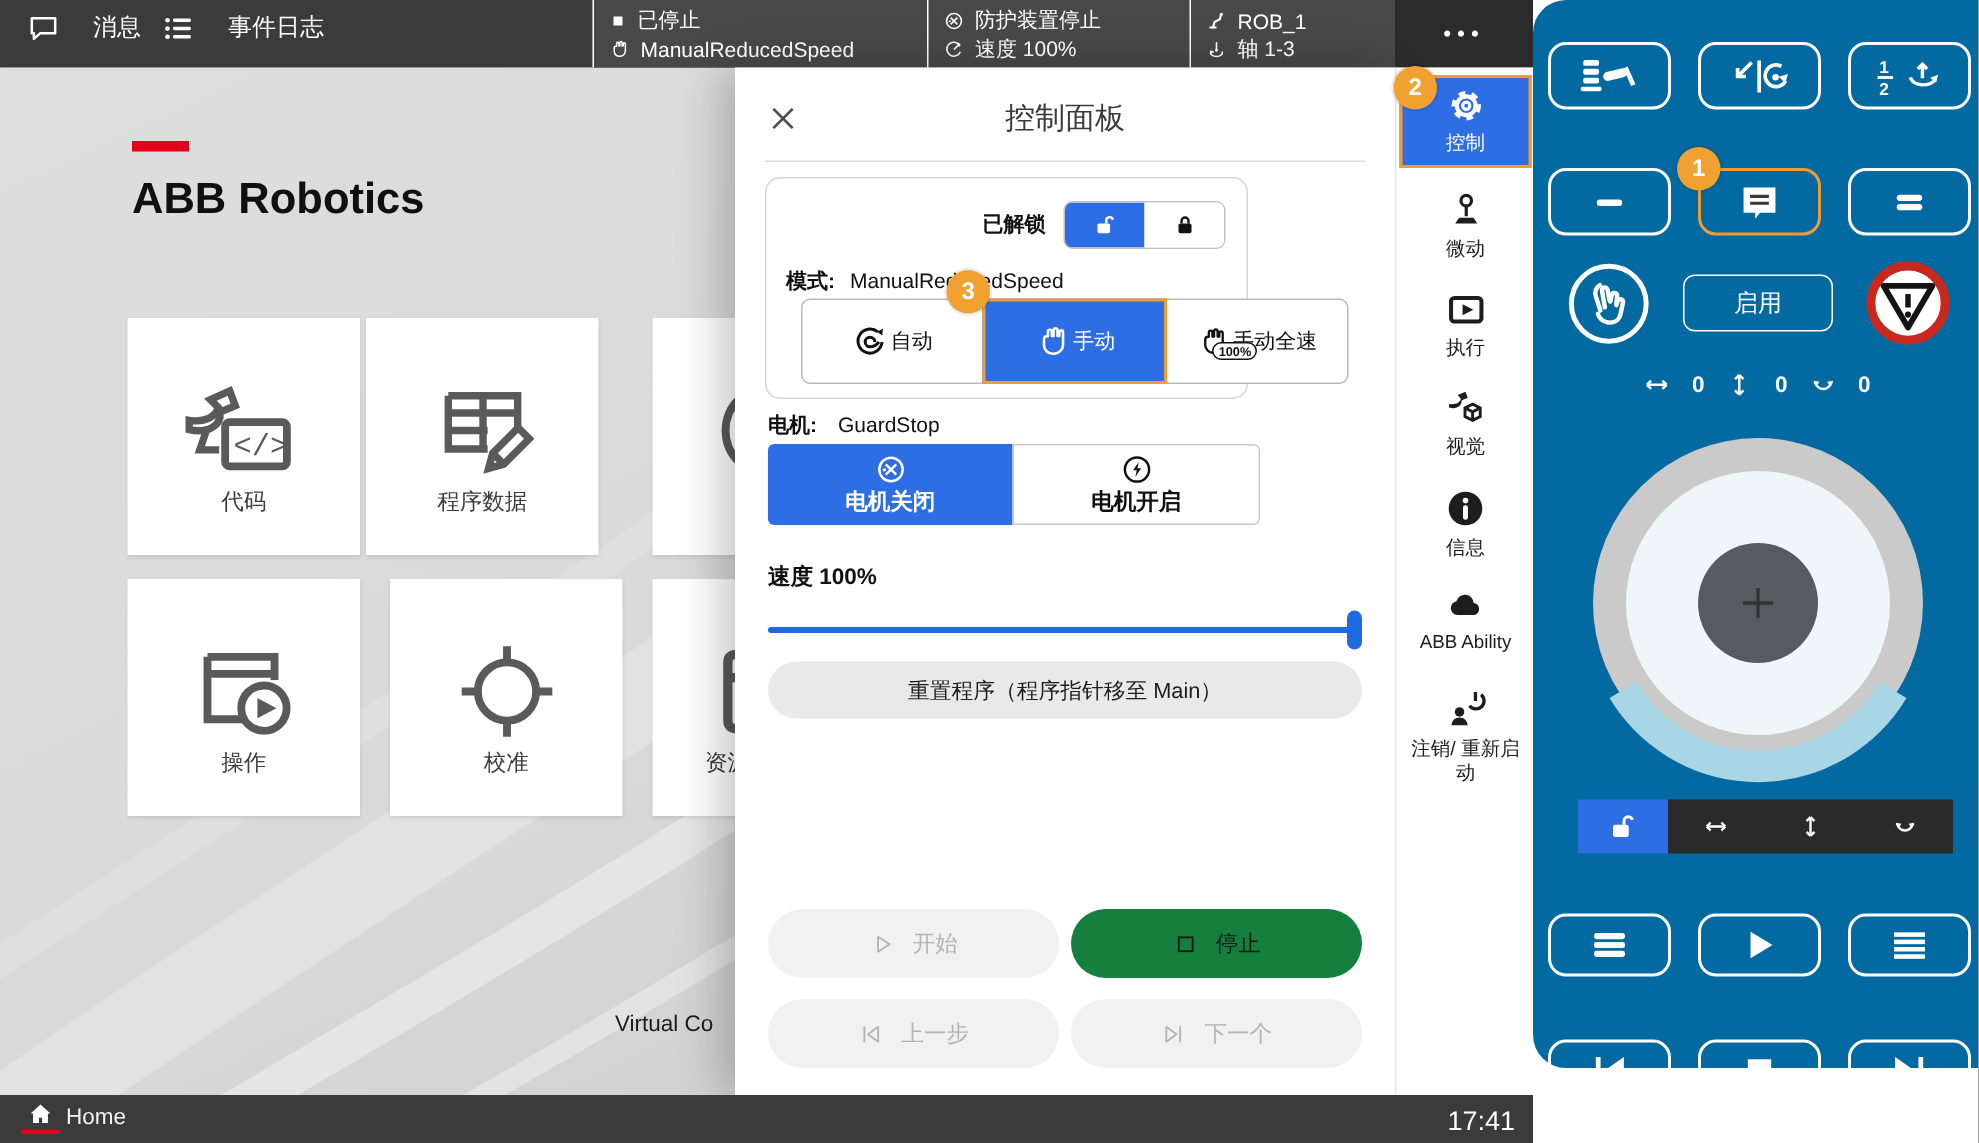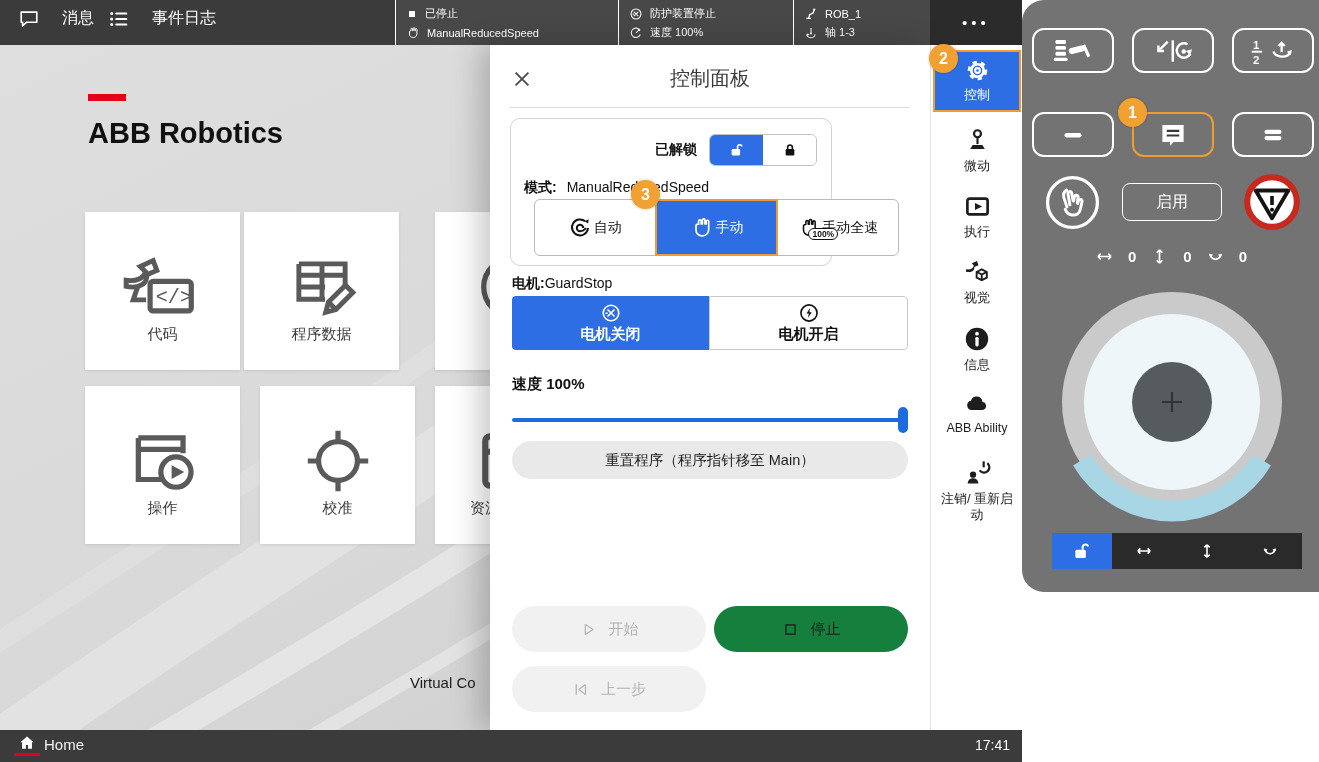--- a/index.html
+++ b/index.html
@@ -5,21 +5,21 @@
 *{margin:0;padding:0;box-sizing:border-box}
 body{font-family:"Liberation Sans","DejaVu Sans",sans-serif;background:#111}
 #screen{position:relative;width:1319px;height:762px;overflow:hidden;background:#fff}
 .abs{position:absolute}
 svg.ic{display:block}
 
 .topbar{left:0;top:0;width:1022px;height:45px;background:#3b3b3b;color:#fff}
 .tb-item{position:absolute;top:0;height:37px;display:flex;align-items:center;gap:22px;font-size:16px;color:#fff}
 .status-strip{position:absolute;left:395px;top:0;height:45px;display:flex}
 .stbox{background:#484848;border-left:1.5px solid #fff;padding:4px 0 0 10px;color:#fff}
-.strow{display:flex;align-items:center;gap:7px;font-size:11px;height:19px;white-space:nowrap}
+.strow{display:flex;align-items:center;gap:7px;font-size:14px;height:19px;white-space:nowrap}
 .more-zone{position:absolute;left:930px;top:0;width:92px;height:45px;background:#2b2b2b;display:flex;align-items:center;justify-content:center;color:#fff;font-size:15px;letter-spacing:4px}
 
 .home{left:0;top:45px;width:1022px;height:685px;background:linear-gradient(155deg,#dedede 0%,#d9d9d9 55%,#cccccc 100%);overflow:hidden}
 .brand-dash{left:88px;top:49px;width:38px;height:7px;background:#e2001a}
 .brand{left:88px;top:72px;font-size:29px;font-weight:bold;color:#101010}
 .tile{position:absolute;width:155px;height:158px;background:#fff;box-shadow:0 1px 3px rgba(0,0,0,.10);color:#474747}
 .tile .t-ic{position:absolute;left:0;right:0;top:38px;display:flex;justify-content:center;color:#5a5a5a}
 .tile .t-lb{position:absolute;left:0;right:0;bottom:26px;text-align:center;font-size:15px;color:#3c3c3c}
 .vcnote{left:410px;top:629px;font-size:15px;color:#1c1c1c}
 
@@ -35,53 +35,53 @@
 .tg.on{background:#2e6ee4;color:#fff}
 .tg.off{background:#fff;color:#111}
 .moderow{position:absolute;left:13px;top:60px;font-size:14px;color:#111}
 .moderow b{margin-right:10px}
 .modebtns{position:absolute;left:10px;top:80px;width:378px;height:57px;display:flex}
 .modebtn{flex:1;display:flex;flex-direction:row;align-items:center;justify-content:center;gap:2px;background:#fff;border:1px solid #b9b9b9;font-size:14px;color:#111;margin-left:-1px}
 .modebtn:first-child{border-radius:6px 0 0 6px;margin-left:13px}
 .modebtn:last-child{border-radius:0 6px 6px 0}
 .modebtn.sel{background:#2e6ee4;color:#fff;border:2.5px solid #ef9d33;z-index:1}
 .mlabel{left:22px;top:230px;font-size:14px;color:#111}
-.mlabel b{}
-.motorbtns{left:22px;top:251px;width:396px;height:54px;display:flex;border-radius:4px;overflow:hidden}
+.mlabel b{margin-right:14px}
+.motorbtns{left:22px;top:251px;width:328px;height:54px;display:flex;border-radius:4px;overflow:hidden}
 .motor{flex:1;display:flex;flex-direction:column;align-items:center;justify-content:center;gap:1px;font-size:15px;font-weight:bold}
 .motor.offsel{background:#2e6ee4;color:#fff}
 .motor.onuns{background:#fff;color:#111;border:1px solid #c9c9c9;border-radius:0 4px 4px 0}
 .speedlabel{left:22px;top:330px;font-size:15px;font-weight:bold;color:#111}
 .slider{left:22px;top:362px;width:396px;height:26px}
 .slider .track{position:absolute;left:0;right:6px;top:11px;height:4px;background:#1e6ae0;border-radius:2px}
 .slider .thumb{position:absolute;right:0;top:0;width:10px;height:26px;background:#1e6ae0;border-radius:5px}
 .resetbtn{left:22px;top:396px;width:396px;height:38px;background:#e9e9e9;border-radius:19px;display:flex;align-items:center;justify-content:center;font-size:14.5px;color:#1d1d1d}
 .hint{left:0;top:525px;width:100%;text-align:center;font-size:15px;color:#9a9a9a}
 .pill{position:absolute;width:194px;height:46px;border-radius:23px;display:flex;align-items:center;justify-content:center;gap:12px;font-size:15px}
 .pill.dis{background:#f1f1f1;color:#b3b3b3}
 .pill.en{background:#15803d;color:#1a1a1a}
 
 .sidebar{left:930px;top:45px;width:92px;height:685px;background:#fff;border-left:1px solid #e4e4e4}
 .sbactive{position:absolute;left:2px;top:5px;width:88px;height:62px;background:#2e6ee4;border:2.5px solid #ef9d33;display:flex;flex-direction:column;align-items:center;justify-content:center;gap:3px;color:#fff;font-size:13px}
 .sbitem{position:absolute;left:0;width:92px;display:flex;flex-direction:column;align-items:center;gap:4px;color:#1d1d1d;font-size:13px;text-align:center;line-height:1.25}
 
-.hwpanel{left:1022px;top:0;width:297px;height:592px;background:#737373;border-radius:22px 0 0 22px;color:#fff}
+.hwpanel{left:1022px;top:0;width:297px;height:712px;background:#0369a1;border-radius:22px 0 0 22px;color:#fff}
 .hwbtn{position:absolute;width:82px;height:45px;border:2.5px solid #fff;border-radius:12px;display:flex;align-items:center;justify-content:center;color:#fff}
 .hwbtn.sel{border-color:#ef9d33}
 .enablebtn{position:absolute;left:100px;top:183px;width:100px;height:38px;border:1.5px solid #fff;border-radius:8px;display:flex;align-items:center;justify-content:center;font-size:16px;color:#fff}
 .axisrow{position:absolute;left:0;top:246px;width:297px;display:flex;align-items:center;justify-content:center;gap:13px;font-size:15px;font-weight:bold;color:#fff}
 .lockrow2{position:absolute;left:30px;top:533px;height:36px;display:flex}
 .lr-lock{width:60px;height:36px;background:#2e6ee4;display:flex;align-items:center;justify-content:center}
 .lr-strip{width:190px;height:36px;background:#2a2a2a;display:flex;align-items:center;justify-content:space-around}
 
 .bottombar{left:0;top:730px;width:1022px;height:32px;background:#3b3b3b;color:#fff}
 .homewrap{position:absolute;left:14px;top:4px;display:flex;flex-direction:column;align-items:center}
 .homered{width:26px;height:3px;background:#e2001a;margin-top:1px}
 .homelbl{position:absolute;left:44px;top:6px;font-size:15px;color:#f2f2f2}
-.clock{position:absolute;right:12px;top:7px;font-size:14px;color:#fff}
+.clock{position:absolute;right:12px;top:7px;font-size:18px;color:#fff}
 
 .badge{position:absolute;width:29px;height:29px;border-radius:50%;background:#f0a132;color:#fff;display:flex;align-items:center;justify-content:center;font-size:16px;font-weight:bold;z-index:30;box-shadow:0 0 0 1.5px rgba(0,0,0,.08)}
 </style>
 </head>
 <body>
 
 <svg width="0" height="0" style="position:absolute" aria-hidden="true">
 <defs>
 <symbol id="i-chat" viewBox="0 0 24 24">
         <path d="M3.5 4.5h17v11h-11l-4.5 4v-4h-1.5z" fill="none" stroke="currentColor" stroke-width="1.8" stroke-linejoin="round"></path>
@@ -559,20 +559,26 @@
           <use href="#i-osq"></use>
         </svg>
       <span>停止</span>
     </div>
     <div class="pill dis" style="left:22px;top:621px">
       <svg class="ic" width="17" height="17">
           <use href="#i-oprev"></use>
         </svg>
       <span>上一步</span>
     </div>
+    <div class="pill dis" style="left:224px;top:621px">
+      <svg class="ic" width="17" height="17">
+          <use href="#i-onext"></use>
+        </svg>
+      <span>下一个</span>
+    </div>
   </div>
 
   <div class="abs sidebar">
     <div class="sbactive">
       <svg class="ic" width="25" height="25">
           <use href="#i-gear"></use>
         </svg>
       <span>控制</span>
     </div>
     <div class="sbitem" style="top:82px">

